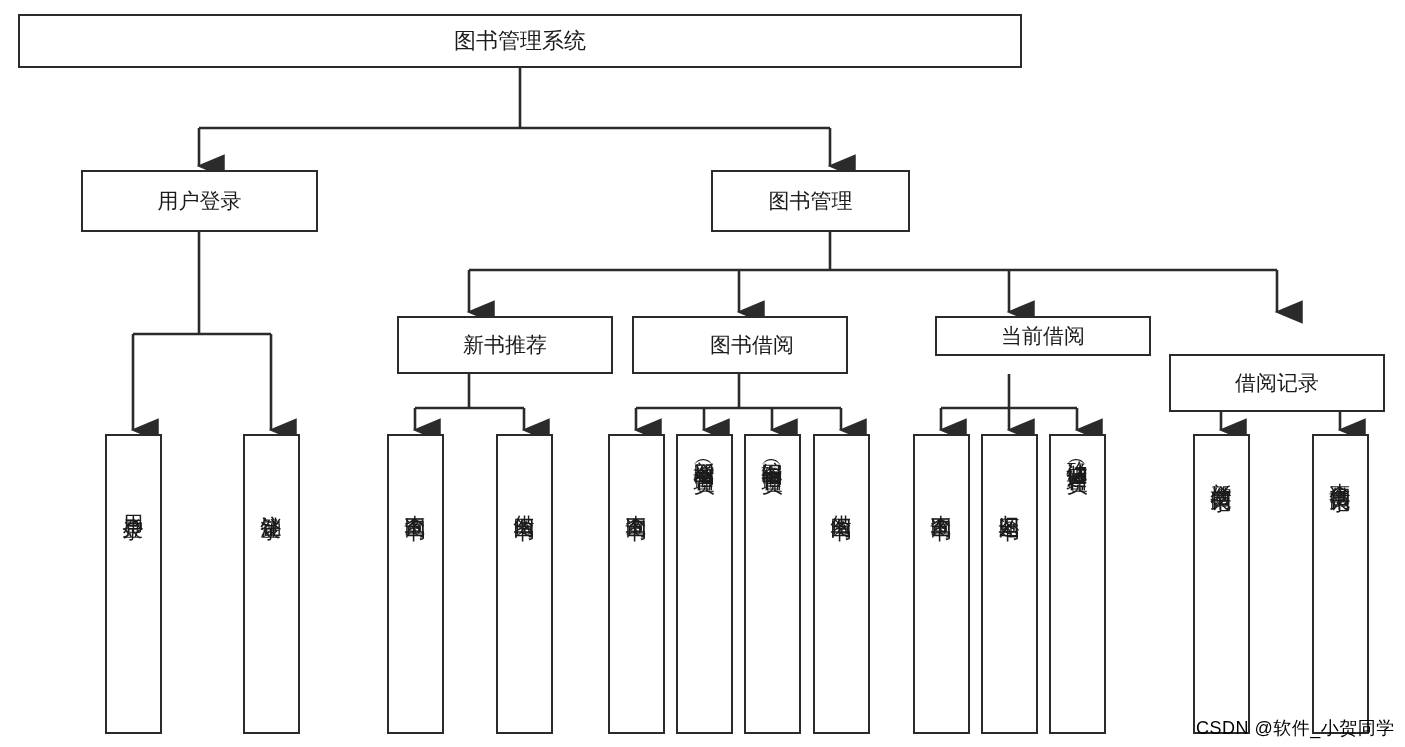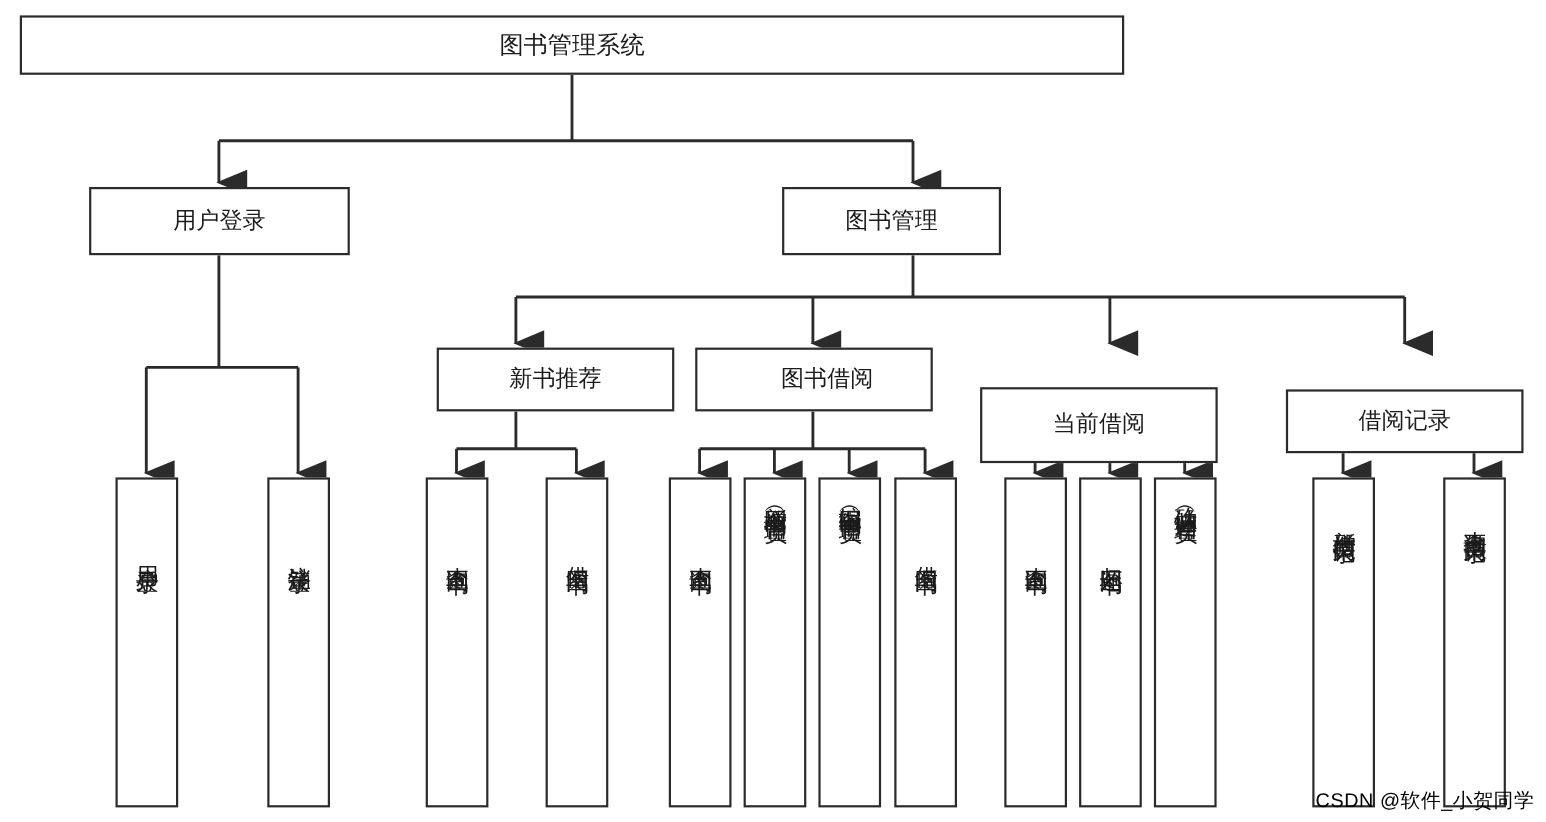--- a/index.html
+++ b/index.html
@@ -140,21 +140,21 @@
   </div>
 
   <div class="node h" style="left:362px; top:316px; width:216px; height:58px;margin-left:35px;">
     <span class="label">新书推荐</span>
   </div>
 
   <div class="node h" style="left:632px; top:316px; width:216px; height:58px;padding-left:24px;">
     <span class="label">图书借阅</span>
   </div>
 
-  <div class="node h" style="left:891px; top:316px; width:216px; height:69px;margin-top:36px;">
+  <div class="node h" style="left:935px; top:316px; width:216px; height:40px;">
     <span class="label">当前借阅</span>
   </div>
 
   <div class="node h" style="left:1169px; top:316px; width:216px; height:58px;margin-top:38px;">
     <span class="label">借阅记录</span>
   </div>
 
   <div class="node v" style="left:105px; top:434px; width:57px; height:300px; padding-top:62px;">
     <span class="label">用户登录</span>
   </div>

